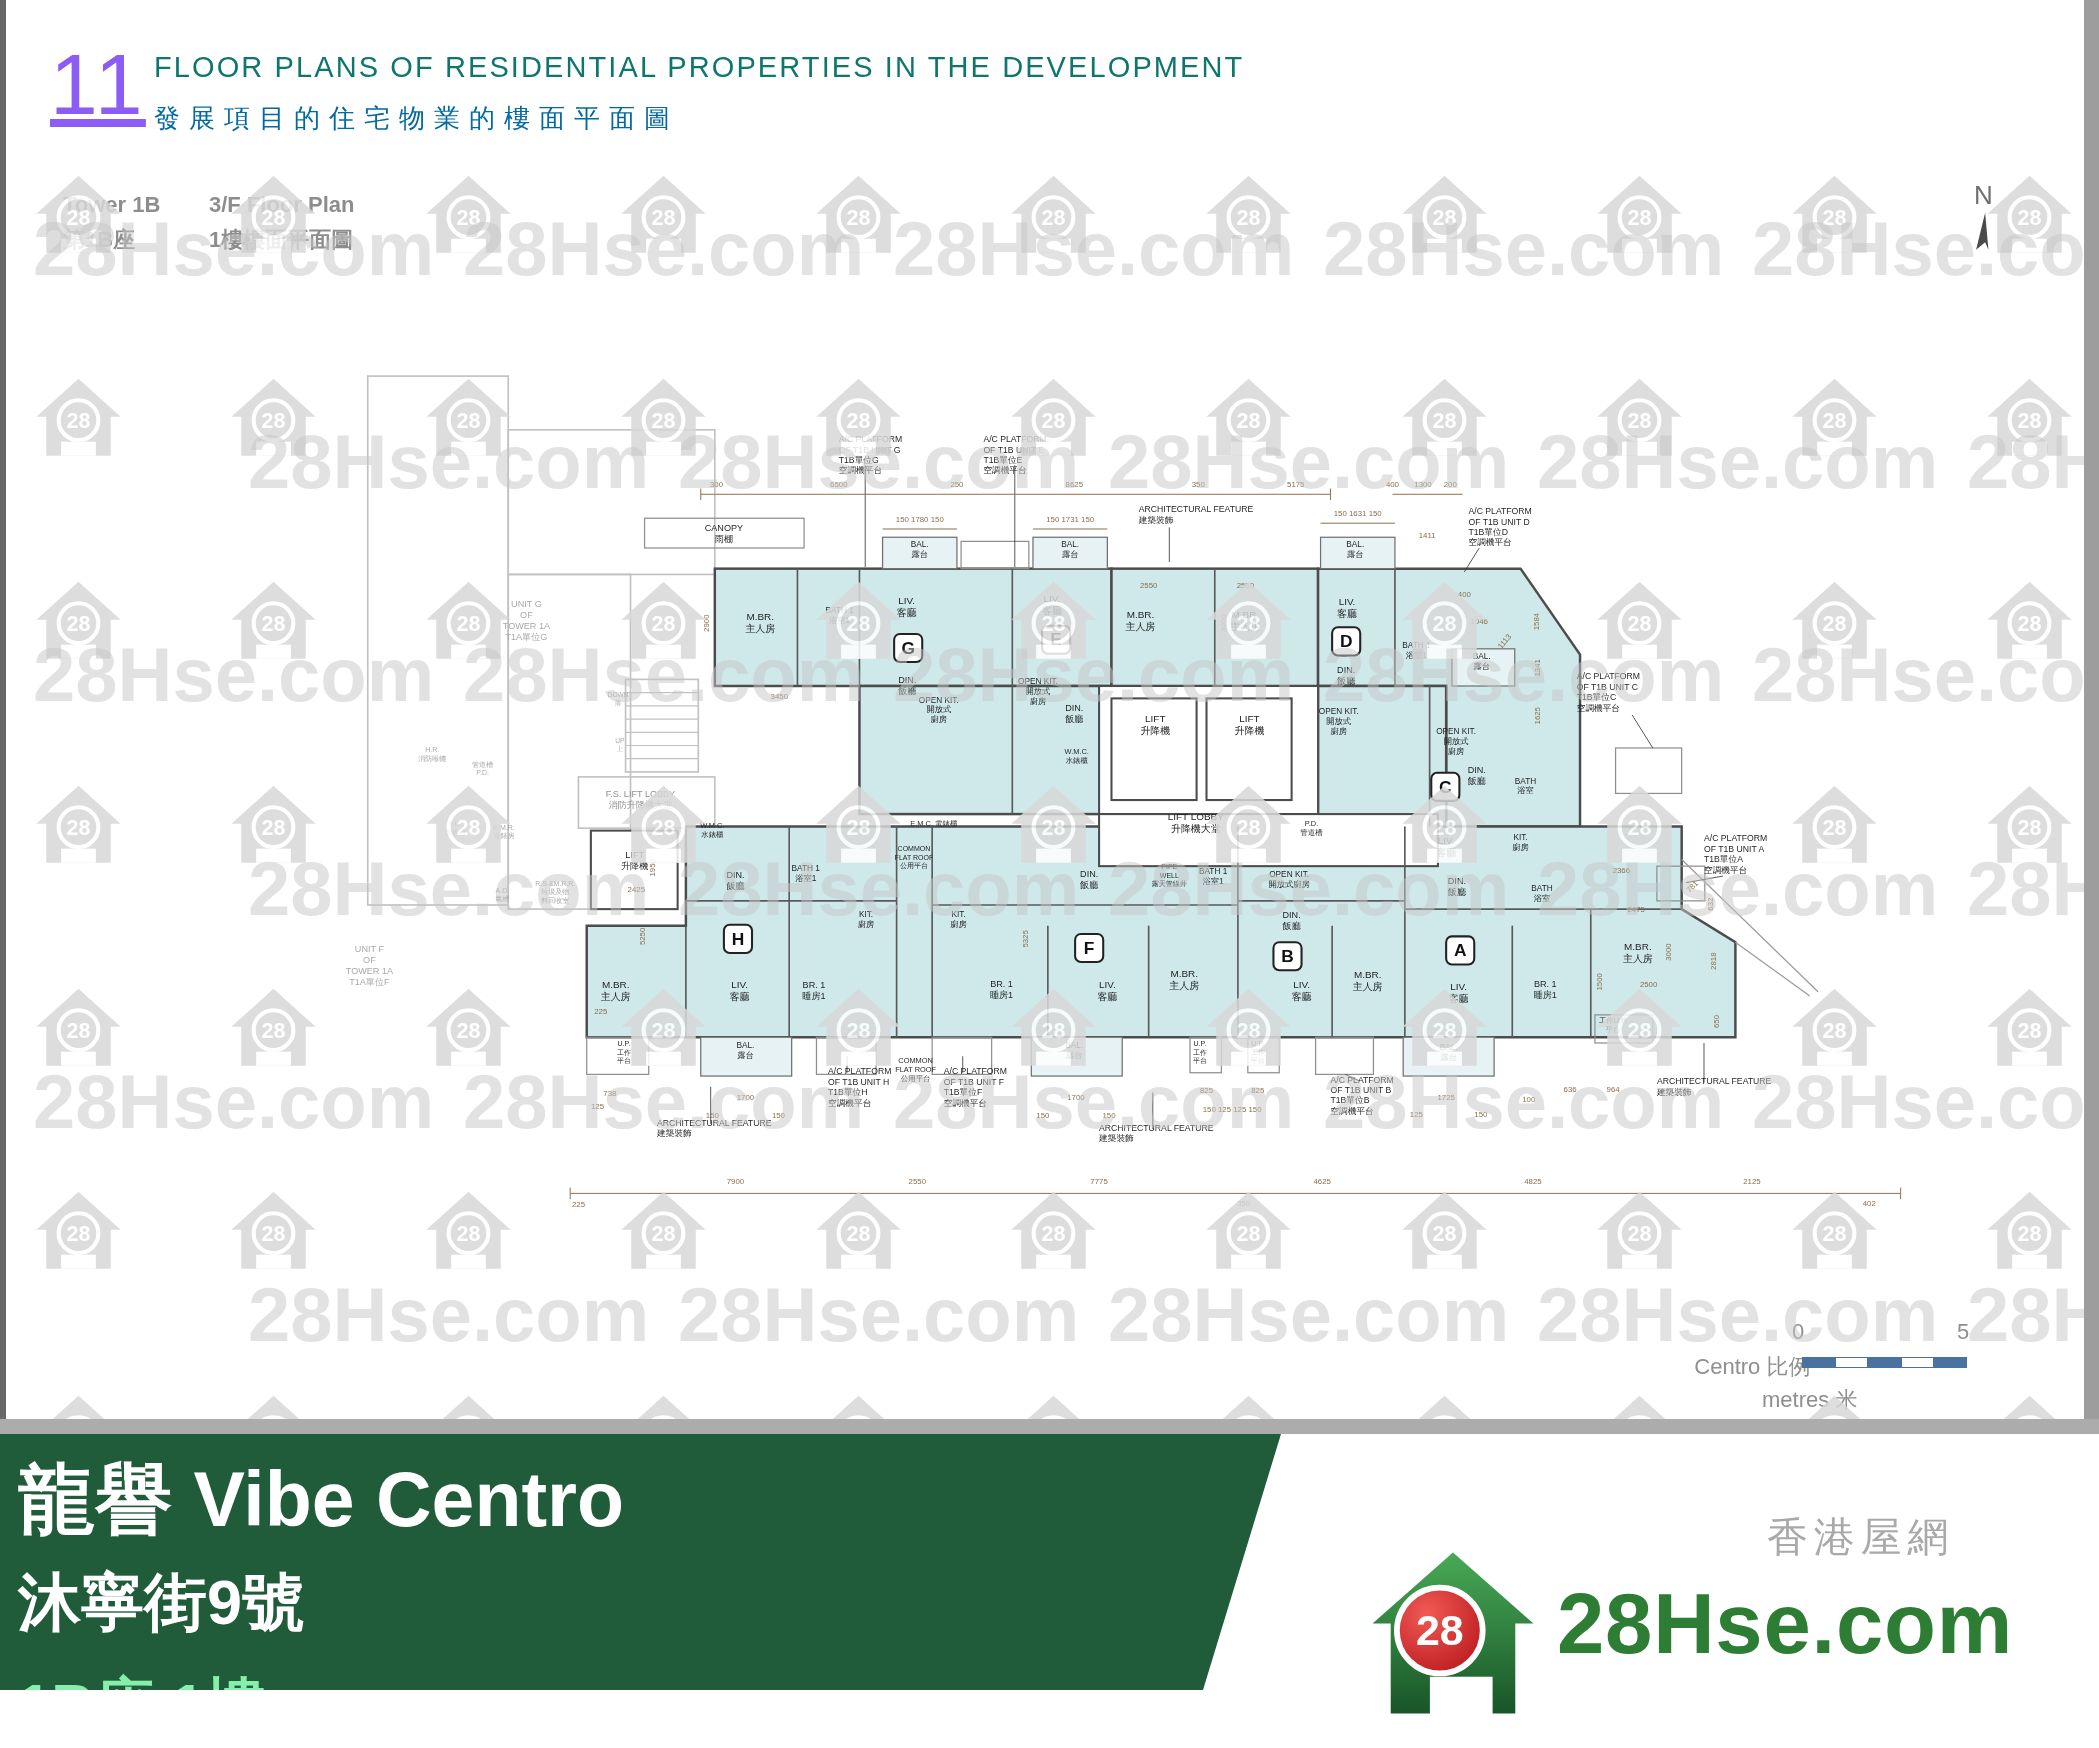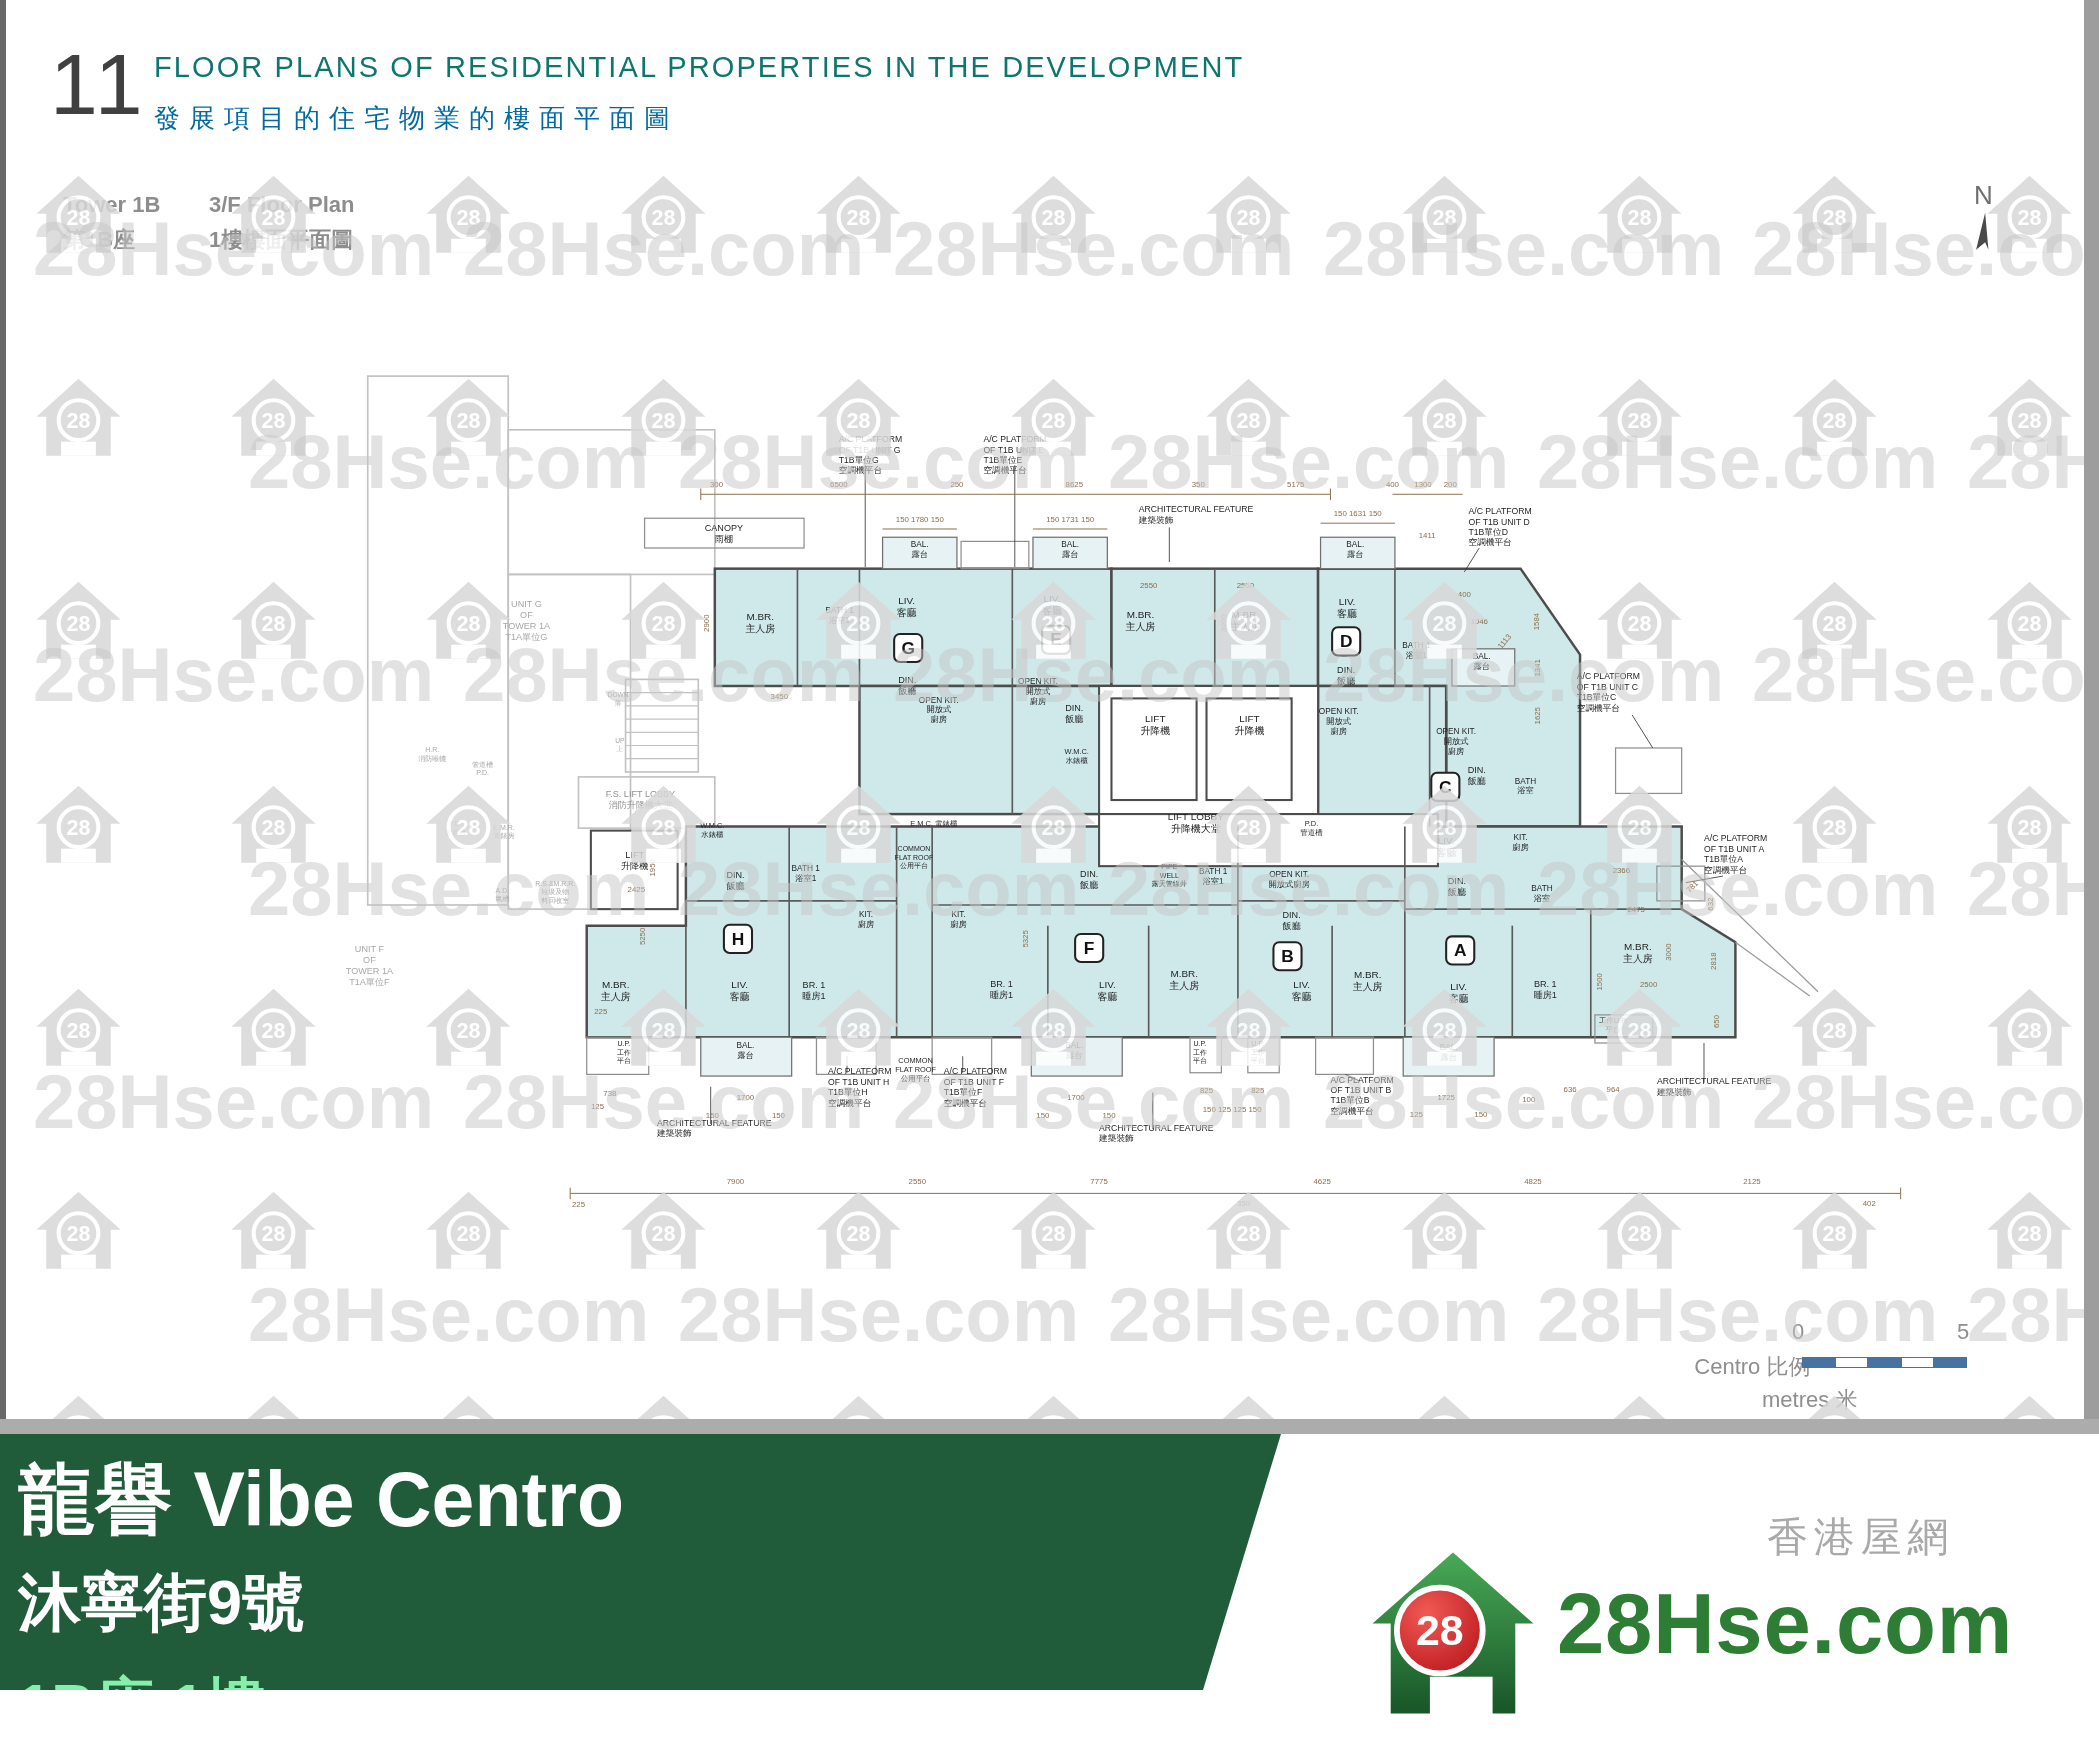--- a/index.html
+++ b/index.html
@@ -6,21 +6,21 @@
   body{
     width:2099px;height:1748px;position:relative;overflow:hidden;
     background:#ffffff;font-family:"Liberation Sans",sans-serif;
   }
   .abs{position:absolute;}
   
   #edge-left{left:0;top:0;width:5.8px;height:1419px;background:#686868;z-index:6;}
   #edge-right{left:2084px;top:0;width:15.7px;height:1419px;background:#9d9d9d;z-index:6;}
   #gray-band{left:0;top:1419px;width:2099px;height:15px;background:#acacac;z-index:6;}
   
-  #sec-num{left:50px;top:35px;font-size:86px;color:#404040;letter-spacing:3.3px;z-index:2;}
+  #sec-num{left:50px;top:35px;font-size:86px;color:#8b5cf6;letter-spacing:3.3px;z-index:2;text-decoration:underline;}
   #title-en{left:154px;top:51px;font-size:29px;color:#0f766e;letter-spacing:2.1px;z-index:2;white-space:nowrap;}
   #title-zh{left:154px;top:101px;font-size:26px;color:#0369a1;letter-spacing:9px;z-index:2;white-space:nowrap;}
   .sub{font-size:22px;color:#8d8d8d;z-index:2;white-space:nowrap;font-weight:bold;}
   
   #compass{left:1967px;top:180px;z-index:4;text-align:center;width:33px;}
   #compass .n{font-size:26px;color:#6f6f6f;}
   
   #plan-svg{left:0;top:0;width:2099px;height:1748px;z-index:2;}
   #plan-svg text{font-family:"Liberation Sans","DejaVu Sans",sans-serif;}
   

